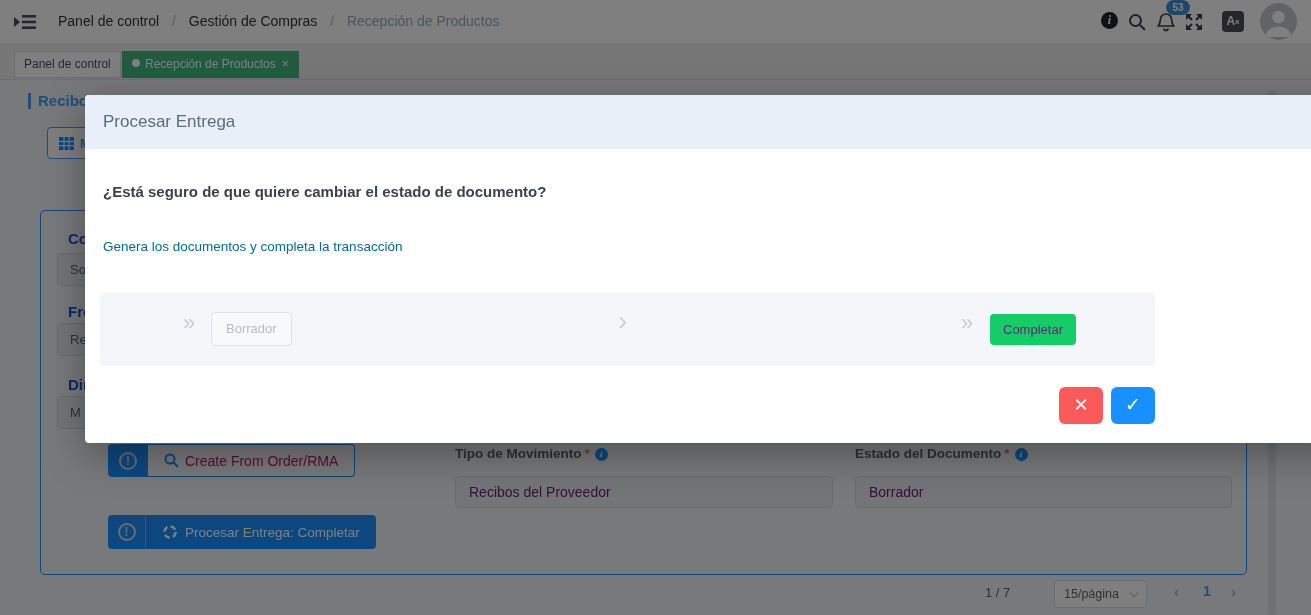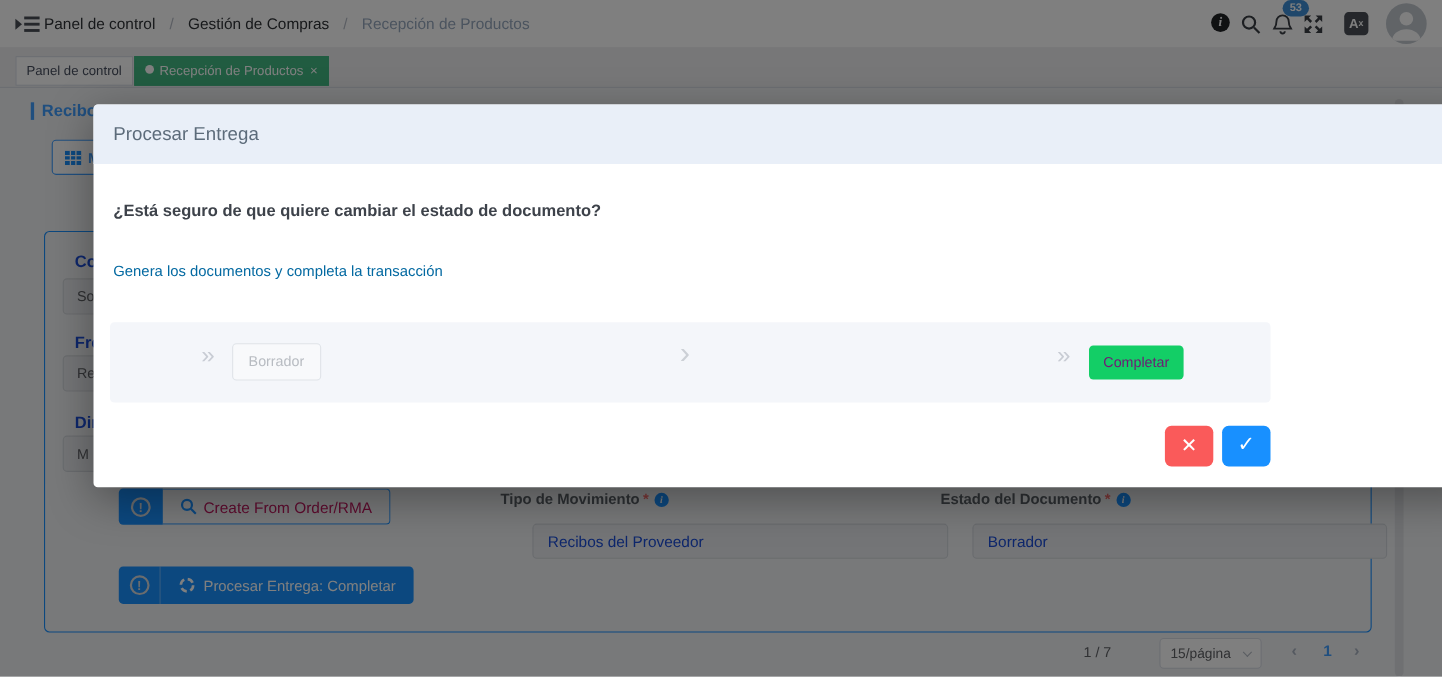--- a/index.html
+++ b/index.html
@@ -4,21 +4,21 @@
 <style>
   * { margin:0; padding:0; box-sizing:border-box; }
   body { font-family:"Liberation Sans","DejaVu Sans",sans-serif; background:#222; }
   .stage { position:relative; width:1311px; height:615px; overflow:hidden; background:#f0f2f5; }
 
   
   .app { position:absolute; inset:0; z-index:1; }
 
   .hdr { position:absolute; left:0; top:0; width:1311px; height:43px; background:#ffffff; }
   .hamburger { position:absolute; left:12px; top:10px; width:26px; height:24px; cursor:pointer; }
-  .crumbs { position:absolute; left:40px; top:0; height:43px; line-height:43px; font-size:14px; white-space:nowrap; }
+  .crumbs { position:absolute; left:58px; top:0; height:43px; line-height:43px; font-size:14px; white-space:nowrap; }
   .crumb { color:#2f3236; font-weight:500; cursor:pointer; }
   .crumb.last { color:#97a8be; font-weight:400; cursor:default; }
   .sep { color:#b6bcc6; margin:0 9px; font-weight:400; }
   .hicon { position:absolute; top:12px; width:20px; height:20px; cursor:pointer; }
   .info-glyph { position:absolute; left:1101px; top:12px; width:17px; height:17px; border-radius:50%; background:#202225;
     color:#fff; font-family:"Liberation Serif",serif; font-style:italic; font-weight:bold; font-size:12px;
     text-align:center; line-height:17px; cursor:pointer; }
   .h-search { left:1127px; }
   .h-bell { left:1156px; }
   .badge { position:absolute; left:1166px; top:0px; min-width:24px; height:15px; padding:0 5px; border-radius:8px;
@@ -80,21 +80,21 @@
   .pb-badge { width:38px; display:flex; align-items:center; justify-content:center; border-right:1px solid rgba(255,255,255,.35); }
   .pb-main { display:flex; align-items:center; padding:0 16px; }
   .pb-main svg { margin-right:7px; }
 
   .doc-lbl { position:absolute; font-size:13.5px; font-weight:bold; color:#5a6066; }
   .req { color:#f56c6c; margin-left:3px; }
   .inf { display:inline-block; width:13px; height:13px; border-radius:50%; background:#1890ff; color:#fff;
     font-family:"Liberation Serif",serif; font-style:italic; font-weight:bold; font-size:9px; text-align:center;
     line-height:13px; margin-left:5px; vertical-align:1px; cursor:pointer; }
   .doc-input { position:absolute; height:32px; background:#e8ebee; border:1px solid #d3d7dc; border-radius:4px;
-    font-size:14px; color:#1d4ed8; line-height:30px; padding-left:13px;margin-left:29px; }
+    font-size:14px; color:#701a75; line-height:30px; padding-left:13px; }
   .df-l1 { left:455px; top:366px; } .df-i1 { left:455px; top:396px; width:378px; }
   .df-l2 { left:855px; top:366px; } .df-i2 { left:855px; top:396px; width:377px; }
 
   .pg-sum { position:absolute; left:985px; top:505px; font-size:13px; color:#606266; }
   .pg-size { position:absolute; left:1054px; top:500px; width:93px; height:28px; background:#fff; border:1px solid #d8dce5;
     border-radius:4px; font-size:12.5px; color:#606266; line-height:26px; padding-left:9px; cursor:pointer; }
   .pg-size .chev { position:absolute; right:9px; top:9px; width:6px; height:6px; }
   .pg-arrow { position:absolute; top:503px; font-size:15px; font-weight:bold; color:#a9b2c0; cursor:pointer; }
   .pg-prev { left:1174px; } .pg-next { left:1231px; }
   .pg-cur { position:absolute; left:1203px; top:503px; font-size:14px; font-weight:bold; color:#409eff; cursor:pointer; }

